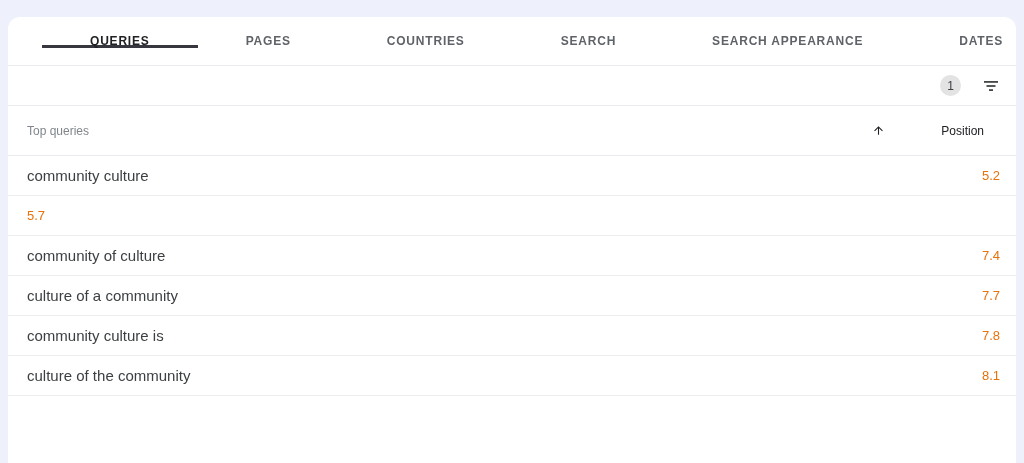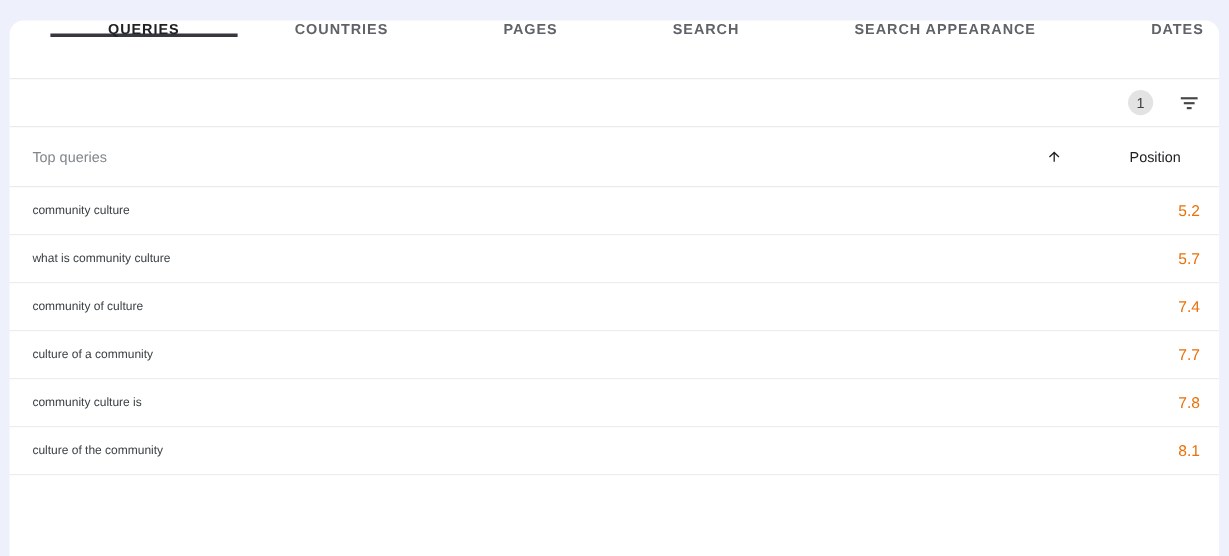--- a/index.html
+++ b/index.html
@@ -14,21 +14,21 @@
     left: 8px; right: 8px; top: 17px;
     height: 470px;
     background: #ffffff;
     border-radius: 12px 12px 0 0;
   }
 
   
   .tabs-row {
     height: 49px;
     display: flex;
-    align-items: flex-start;
+    align-items: center;
     padding-left: 34px;
     border-bottom: 1px solid #e8eaed;
   }
   .tab {
     display: flex;
     align-items: center;
     padding: 0 48px;
     font-size: 12px;
     font-weight: 700;
     letter-spacing: 0.8px;
@@ -94,37 +94,37 @@
   .table-row {
     height: 40px;
     display: flex;
     align-items: center;
     justify-content: space-between;
     padding: 0 16px 0 19px;
     border-bottom: 1px solid #ebedef;
     cursor: pointer;
   }
   .query-text {
-    font-size: 10px;
+    font-size: 15px;
     color: #3c4043;
   }
   .position-value {
     font-size: 13px;
     color: #e8710a;
   }
 </style>
 </head>
 <body>
 
 <div class="card">
 
   <div class="tabs-row">
     <div class="tab active">QUERIES</div>
+    <div class="tab">PAGES</div>
     <div class="tab">COUNTRIES</div>
-    <div class="tab">PAGES</div>
     <div class="tab">SEARCH</div>
     <div class="tab">SEARCH APPEARANCE</div>
     <div class="tab">DATES</div>
   </div>
 
   <div class="filter-row">
     <div class="filter-badge">1</div>
     <svg class="filter-icon" viewBox="0 0 18 18">
       <rect class="bar" x="2" y="4" width="14" height="1.8"></rect>
       <rect class="bar" x="4.5" y="8.1" width="9" height="1.8"></rect>
@@ -141,21 +141,20 @@
       <span class="metric-col-label">Position</span>
     </span>
   </div>
 
   <div>
     <div class="table-row">
       <span class="query-text">community culture</span>
       <span class="position-value">5.2</span>
     </div>
     <div class="table-row">
-      <span class="query-text">what is community culture</span>
       <span class="position-value">5.7</span>
     </div>
     <div class="table-row">
       <span class="query-text">community of culture</span>
       <span class="position-value">7.4</span>
     </div>
     <div class="table-row">
       <span class="query-text">culture of a community</span>
       <span class="position-value">7.7</span>
     </div>

